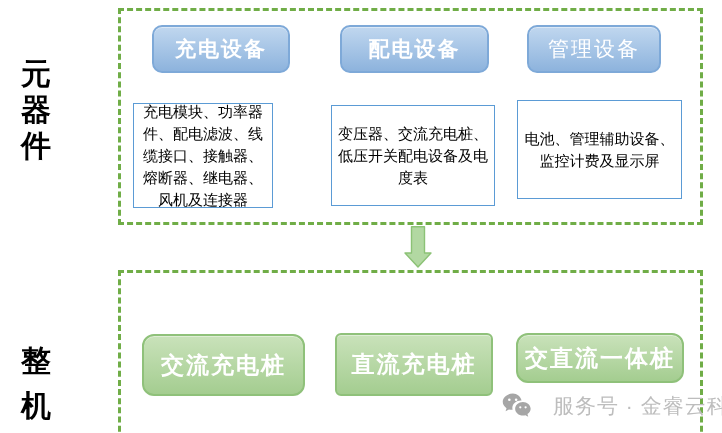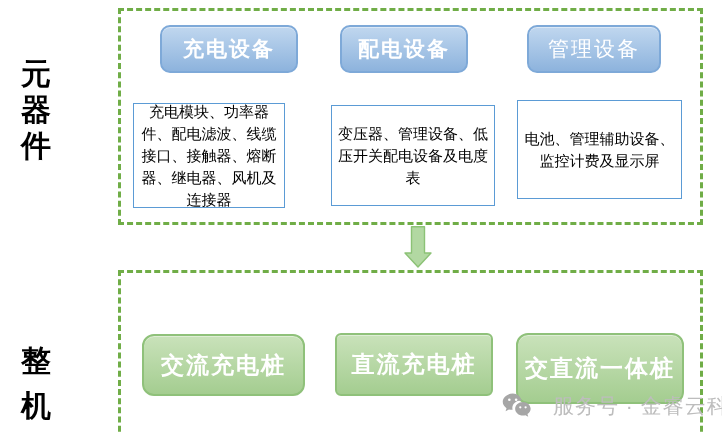--- a/index.html
+++ b/index.html
@@ -21,48 +21,48 @@
   #sec-bottom{left:118px;top:270px;width:585px;height:180px;}
 
   
   .hdr-btn{
     position:absolute;height:48px;border-radius:10px;box-sizing:border-box;
     border:2px solid #7ea9d8;background:linear-gradient(#c0d7ef,#8db3dd);
     color:#fff;font-weight:bold;font-size:21px;letter-spacing:2px;
     display:flex;align-items:center;justify-content:center;
     box-shadow:inset 0 1px 0 rgba(255,255,255,.45);
   }
-  #hdr-1{left:160px;top:25px;width:138px;}
-  #hdr-2{left:340px;top:25px;width:128px;}
+  #hdr-1{left:152px;top:25px;width:138px;}
+  #hdr-2{left:340px;top:25px;width:149px;}
   #hdr-3{left:527px;top:25px;width:134px;font-weight:normal;font-family:Liberation Serif, serif;}
 
   
   .detail-box{
     position:absolute;box-sizing:border-box;border:1px solid #5b9bd5;background:#fff;
     color:#000;font-size:15px;line-height:22px;text-align:center;
     display:flex;align-items:center;justify-content:center;padding:4px 6px;
   }
-  #det-1{left:133px;top:103px;width:152px;height:105px;}
+  #det-1{left:133px;top:103px;width:140px;height:105px;}
   #det-2{left:331px;top:105px;width:164px;height:101px;}
   #det-3{left:517px;top:100px;width:165px;height:99px;}
 
   
   .arrow-wrap{position:absolute;left:404px;top:226px;width:28px;height:42px;}
 
   
   .m-btn{
     position:absolute;border-radius:12px;box-sizing:border-box;
     border:2px solid #8fc17a;background:linear-gradient(#c9e2ba,#a4cd90);
     color:#fff;font-weight:bold;font-size:23px;letter-spacing:2px;
     display:flex;align-items:center;justify-content:center;
     box-shadow:inset 0 1px 0 rgba(255,255,255,.4);
   }
   #mbtn-1{left:142px;top:334px;width:163px;height:62px;}
   #mbtn-2{left:335px;top:333px;width:158px;height:63px;border-radius:6px;}
-  #mbtn-3{left:516px;top:333px;width:168px;height:71px;}
+  #mbtn-3{left:516px;top:333px;width:168px;height:50px;}
 
   
   .watermark{
     position:absolute;left:501px;top:392px;display:flex;align-items:flex-start;gap:21px;
     color:#bdbdbd;font-size:21px;letter-spacing:1px;z-index:5;white-space:nowrap;
   }
 </style>
 </head>
 <body>
 
@@ -88,21 +88,21 @@
     <span>配电设备</span>
   </div>
   <div class="hdr-btn" id="hdr-3">
     <span>管理设备</span>
   </div>
 
   <div class="detail-box" id="det-1">
     <span>充电模块、功率器件、配电滤波、线缆接口、接触器、熔断器、继电器、风机及连接器</span>
   </div>
   <div class="detail-box" id="det-2">
-    <span>变压器、管理设备、低压开关配电设备及电度表</span>
+    <span>变压器、交流充电桩、低压开关配电设备及电度表</span>
   </div>
   <div class="detail-box" id="det-3">
     <span>电池、管理辅助设备、监控计费及显示屏</span>
   </div>
 
   <div class="arrow-wrap">
     <svg width="28" height="42" viewBox="0 0 28 42">
       <polygon points="7.5,0.8 20.5,0.8 20.5,27 27,27 14,41 1,27 7.5,27" fill="#b2d8a2" stroke="#8cc276" stroke-width="1.4" stroke-linejoin="round"></polygon>
     </svg>
   </div>

